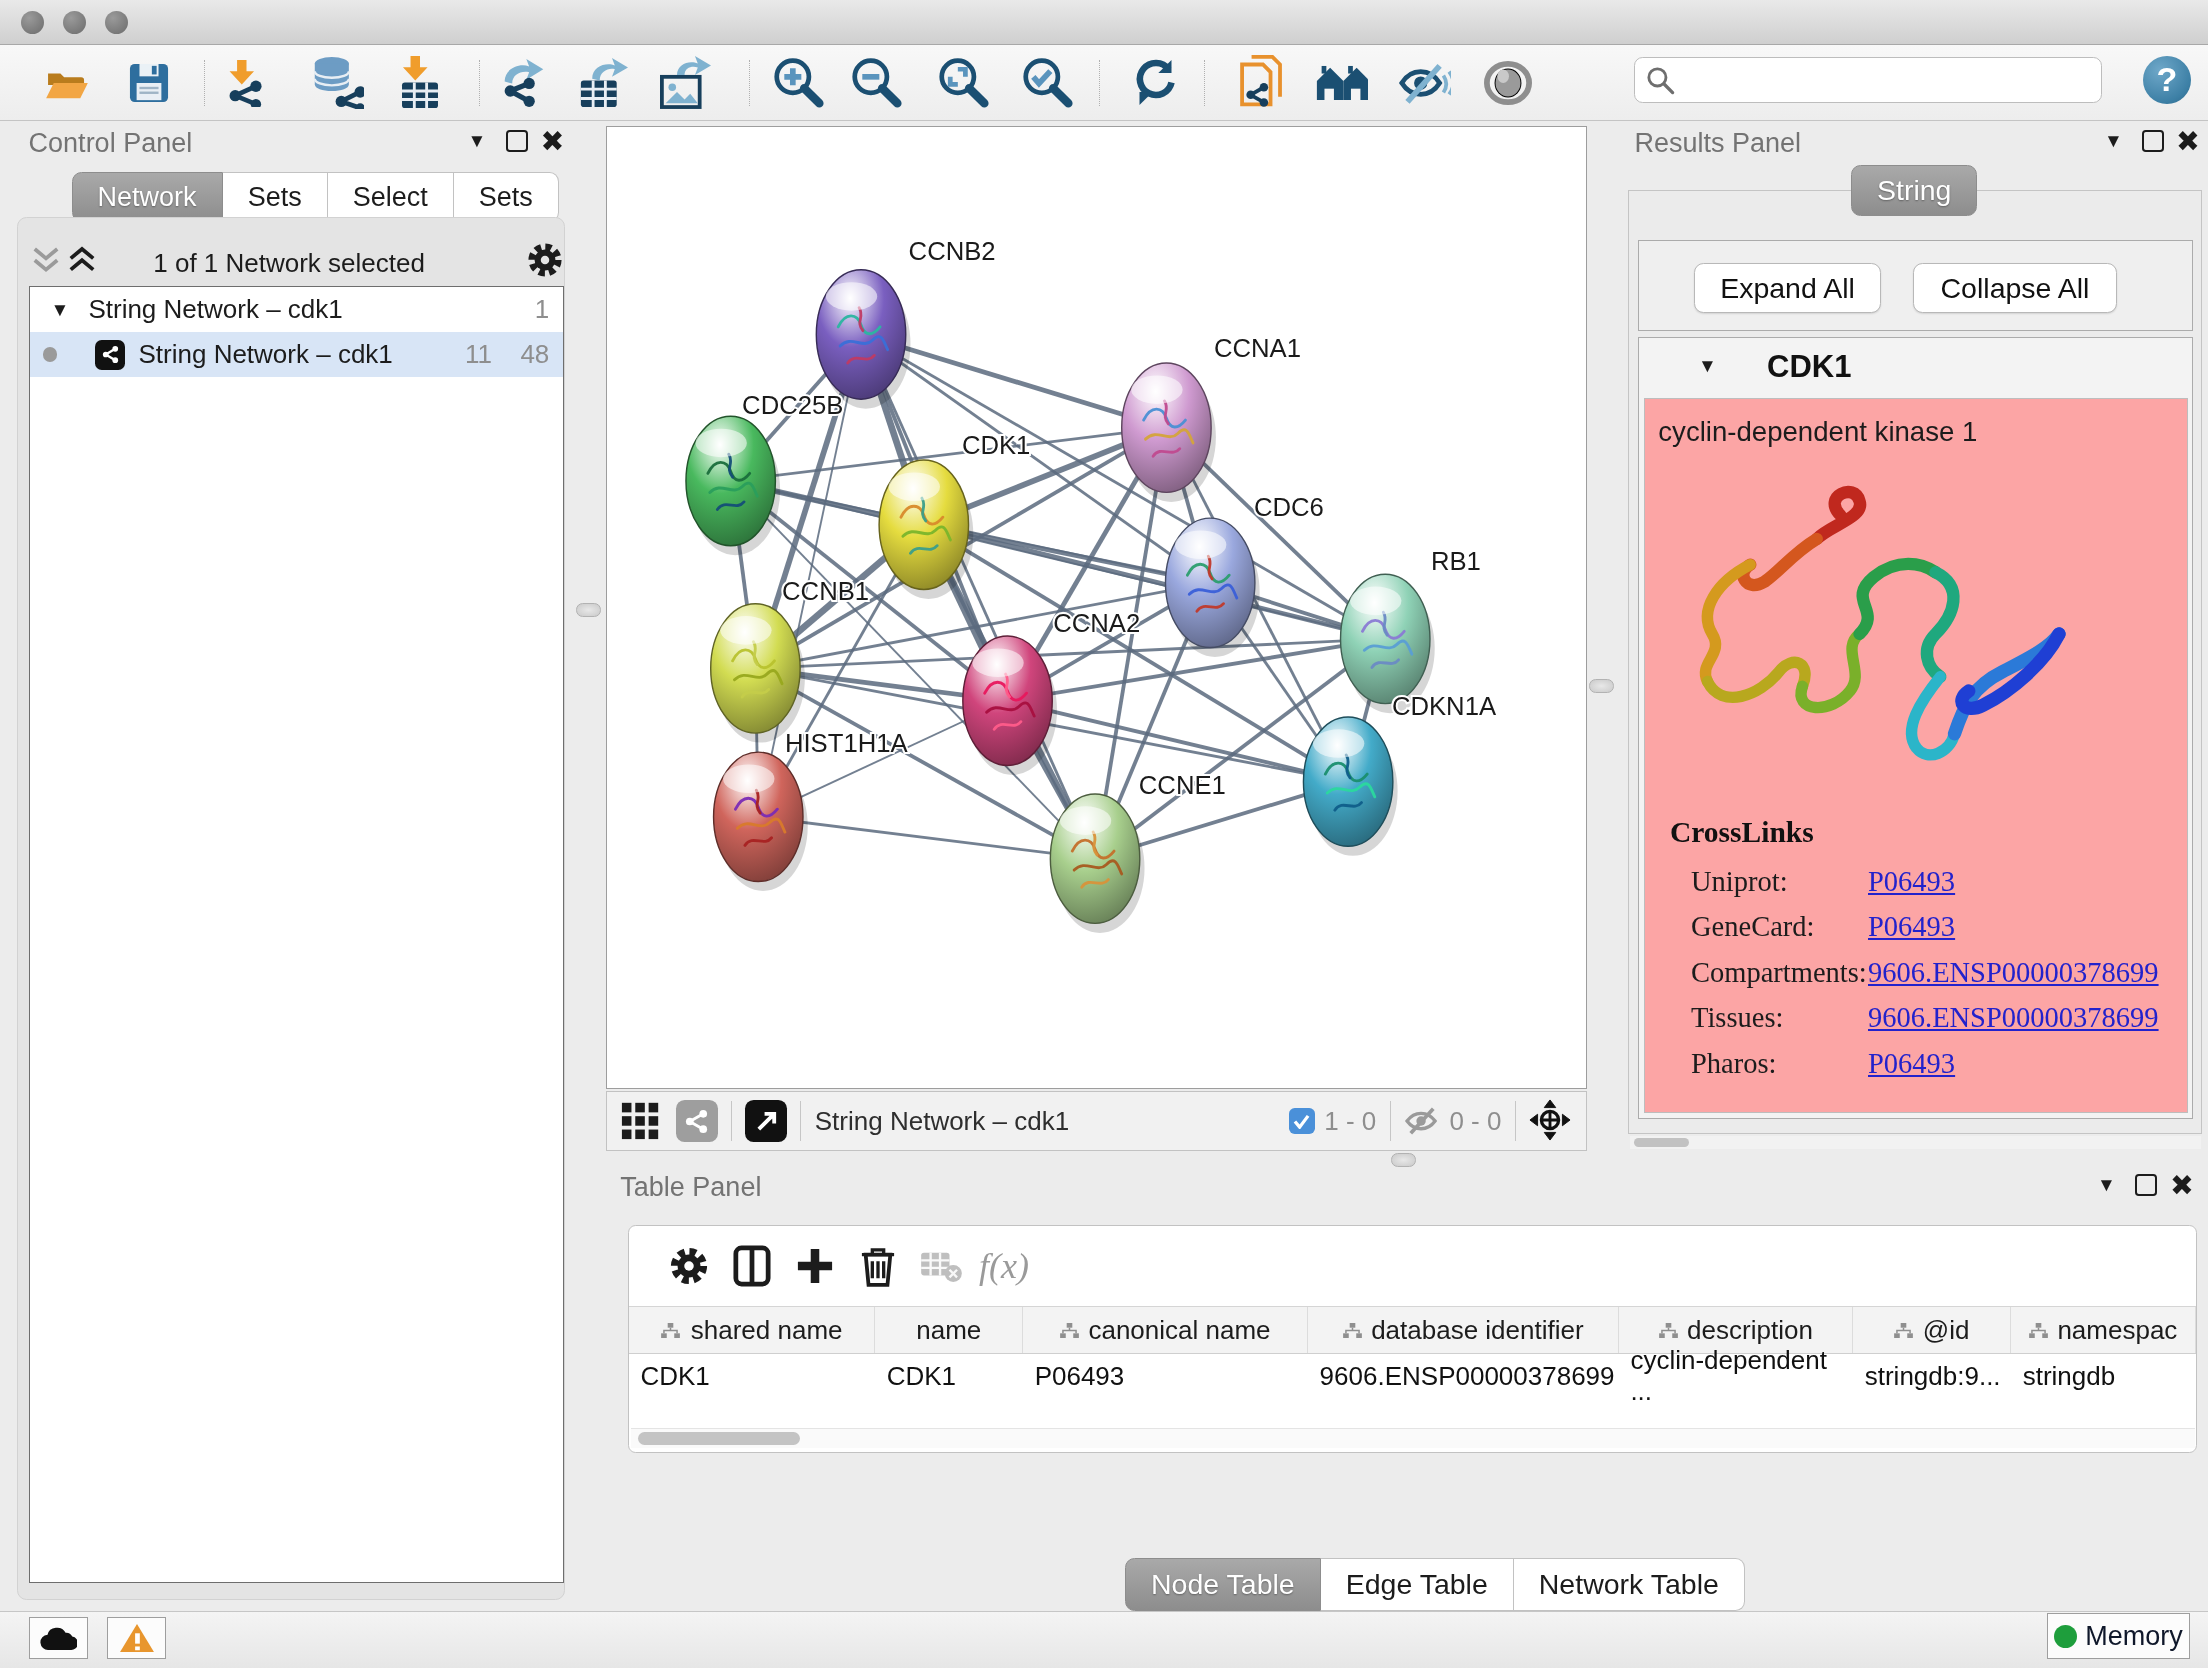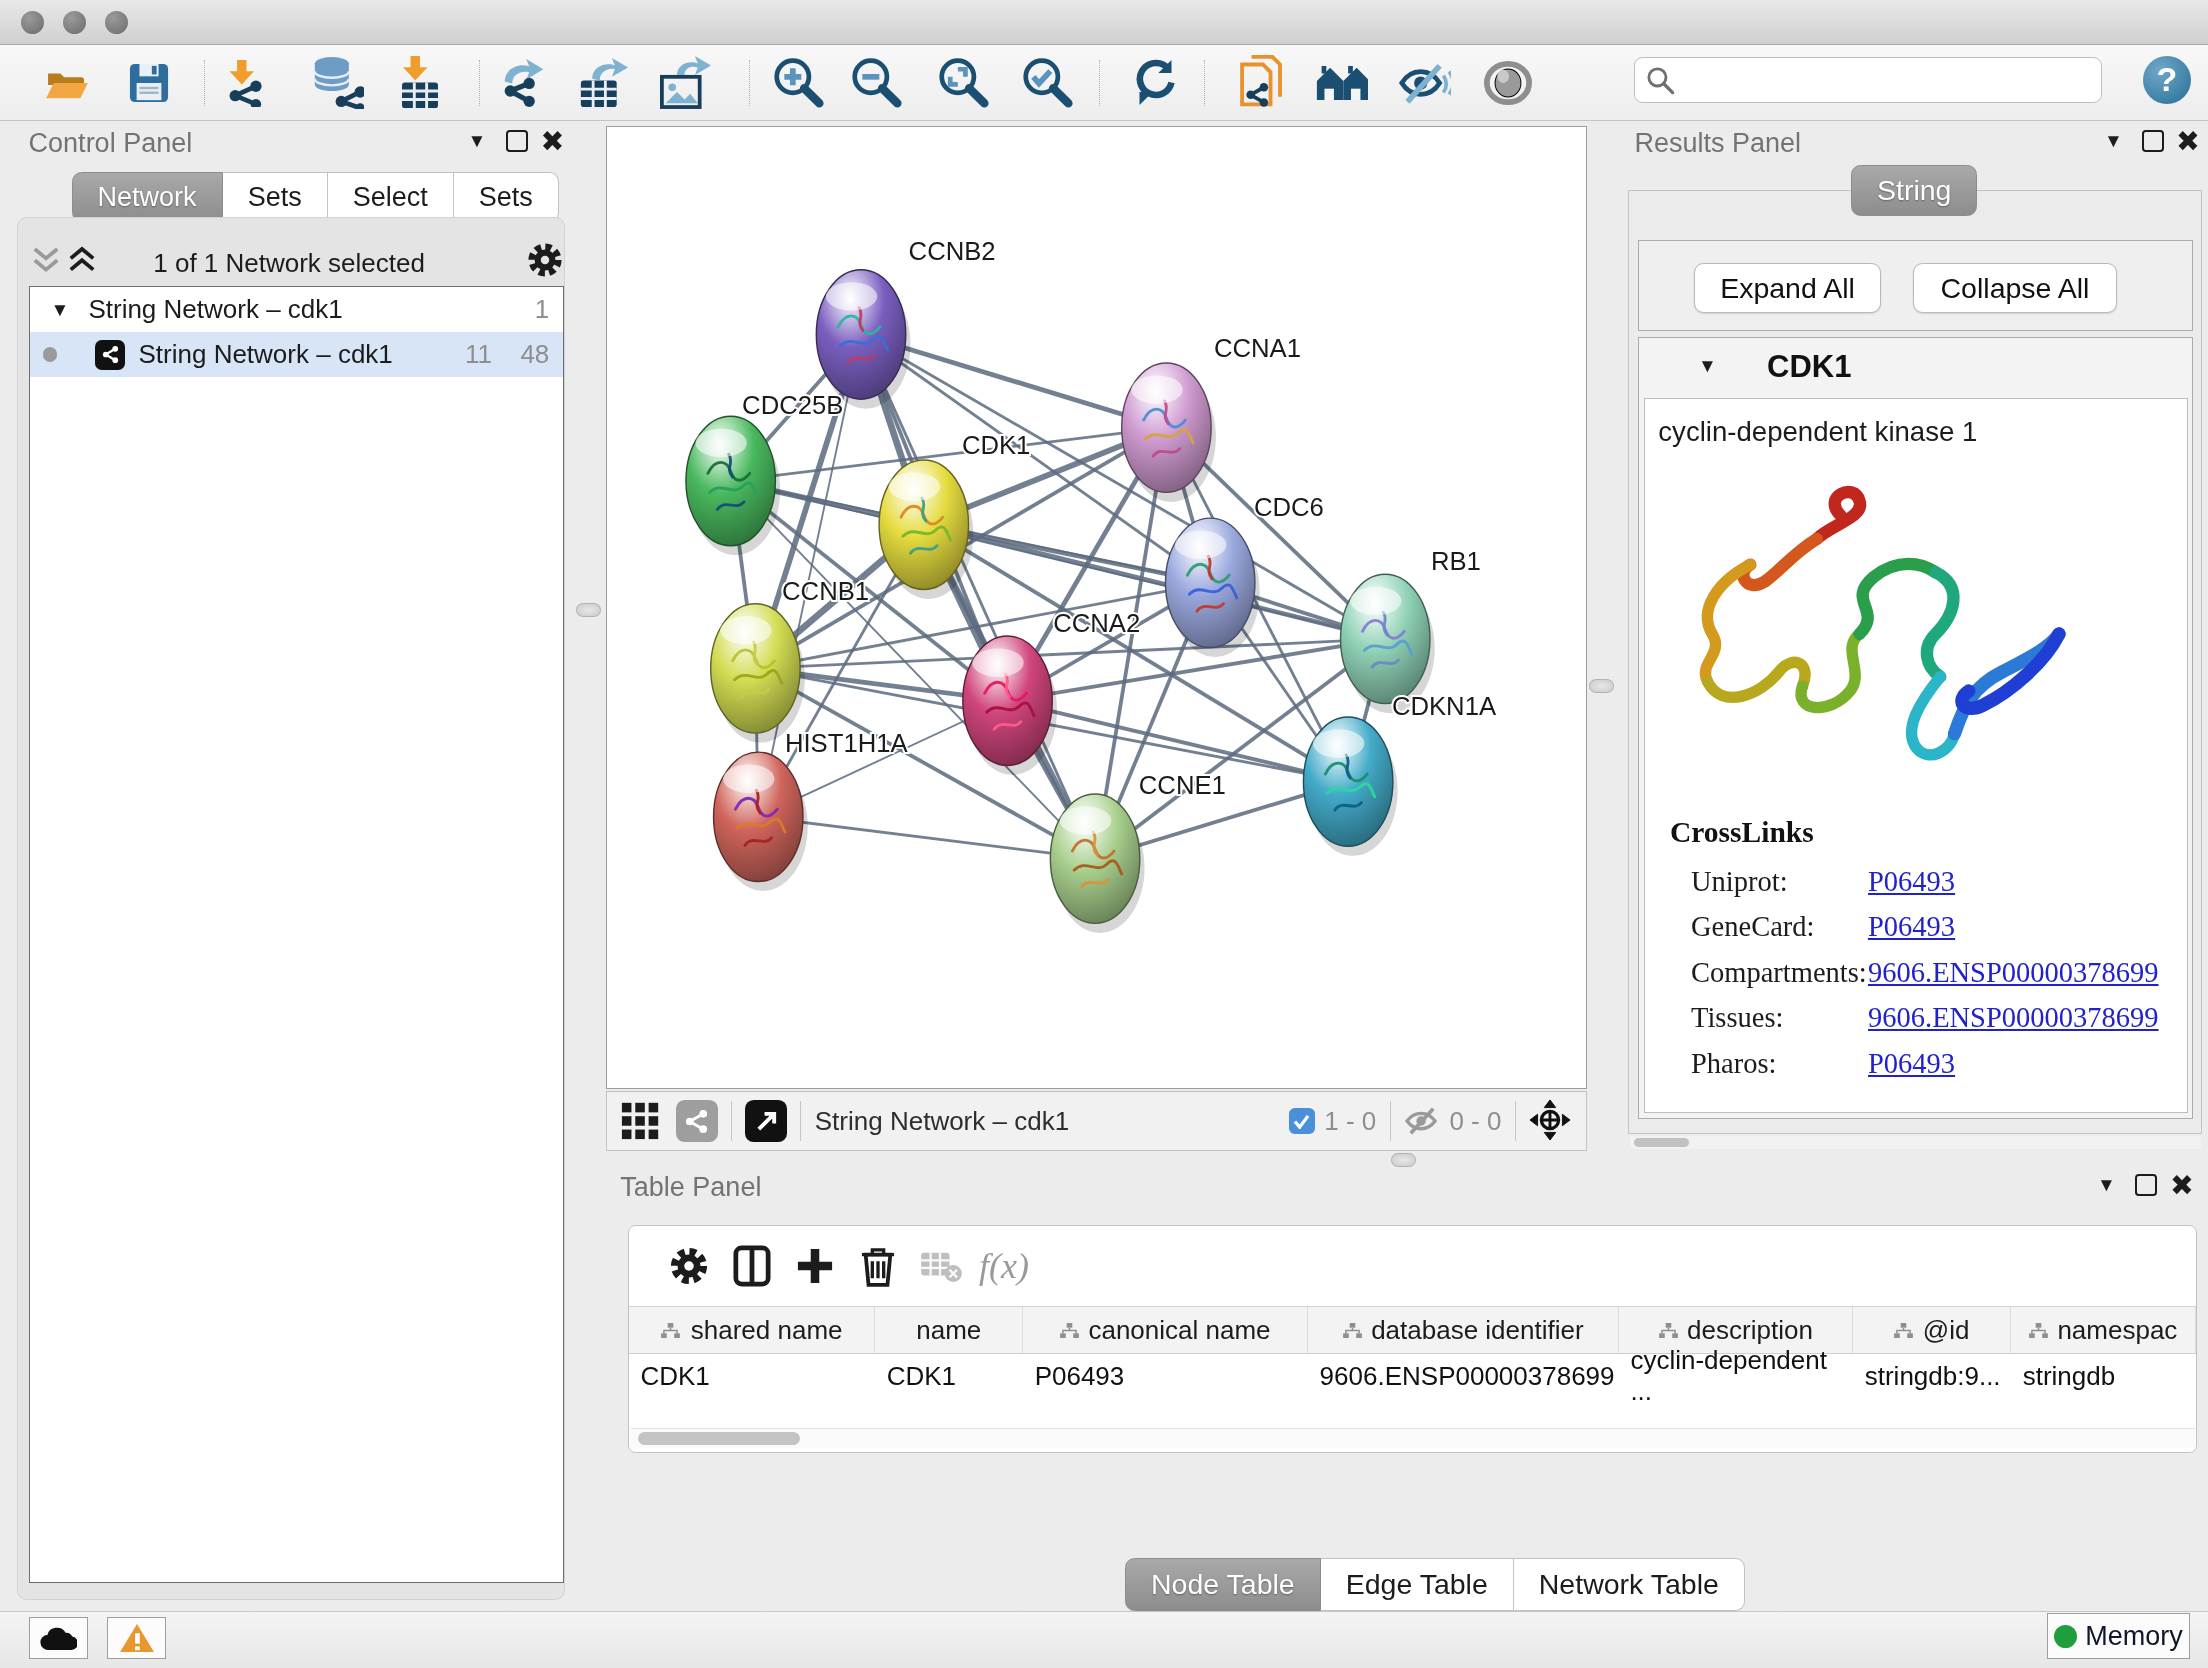--- a/index.html
+++ b/index.html
@@ -38,21 +38,21 @@
   .netfooter{left:606px;top:1091px;width:981px;height:60px;background:#f1f1f1;border:1px solid #c2c2c2;box-sizing:border-box;display:flex;align-items:center;}
   .vsep{width:0;height:40px;border-left:1px solid #c6c6c6;margin:0 13.3px;}
   .grip{width:23px;height:12.4px;background:radial-gradient(#e8e8e8,#c9c9c9);border:1px solid #b2b2b2;border-radius:6.7px;}
   .checkbox{width:26px;height:26px;background:#4a90d9;border-radius:5.7px;display:flex;align-items:center;justify-content:center;}
   .statnum{font-size:26px;color:#8e8e8e;margin-left:9.5px;}
   
   .rp-outer{left:1628px;top:190px;width:574px;height:944px;background:#ebebeb;border:1px solid #c4c4c4;box-sizing:border-box;}
   .rp-btnrow{left:1638px;top:240px;width:555px;height:91px;background:#efefef;border:1px solid #ababab;box-sizing:border-box;}
   .rp-btn{top:263px;height:48px;background:#fff;border:1px solid #b8b8b8;border-radius:9.5px;font-size:28.5px;color:#111;display:flex;align-items:center;justify-content:center;box-shadow:0 1px 1.9px rgba(0,0,0,.12);}
   .cdk-box{left:1638px;top:337px;width:555px;height:782px;background:#f3f3f3;border:1px solid #ababab;box-sizing:border-box;}
-  .cdk-white{left:1644px;top:398px;width:544px;height:715px;background:#ffffff;border:1px solid #bdbdbd;box-sizing:border-box;}
+  .cdk-white{left:1644px;top:398px;width:544px;height:715px;background:#fca5a5;border:1px solid #bdbdbd;box-sizing:border-box;}
   .serif{font-family:"Liberation Serif","DejaVu Serif",serif;}
   .cl-row{display:flex;font-size:28.5px;margin:9.5px 0 0 46px;line-height:36px;}
   .cl-row .lab{width:177px;color:#1c1c1c;}
   .cl-row a{color:#2222cc;text-decoration:underline;}
   
   .tp-box{left:628px;top:1225px;width:1569px;height:228px;background:#fff;border:1px solid #c2c2c2;border-radius:7.6px;box-sizing:border-box;overflow:hidden;}
   .tp-toolbar{height:80px;display:flex;align-items:center;padding-left:28.5px;}
   .tp-tool{width:63px;display:flex;justify-content:center;}
   .thead{display:flex;background:#f3f3f3;border-top:1px solid #d5d5d5;border-bottom:1px solid #cfcfcf;height:46px;}
   .th{display:flex;align-items:center;justify-content:center;gap:9.5px;font-size:26px;color:#1c1c1c;border-right:1px solid #dcdcdc;box-sizing:border-box;}

